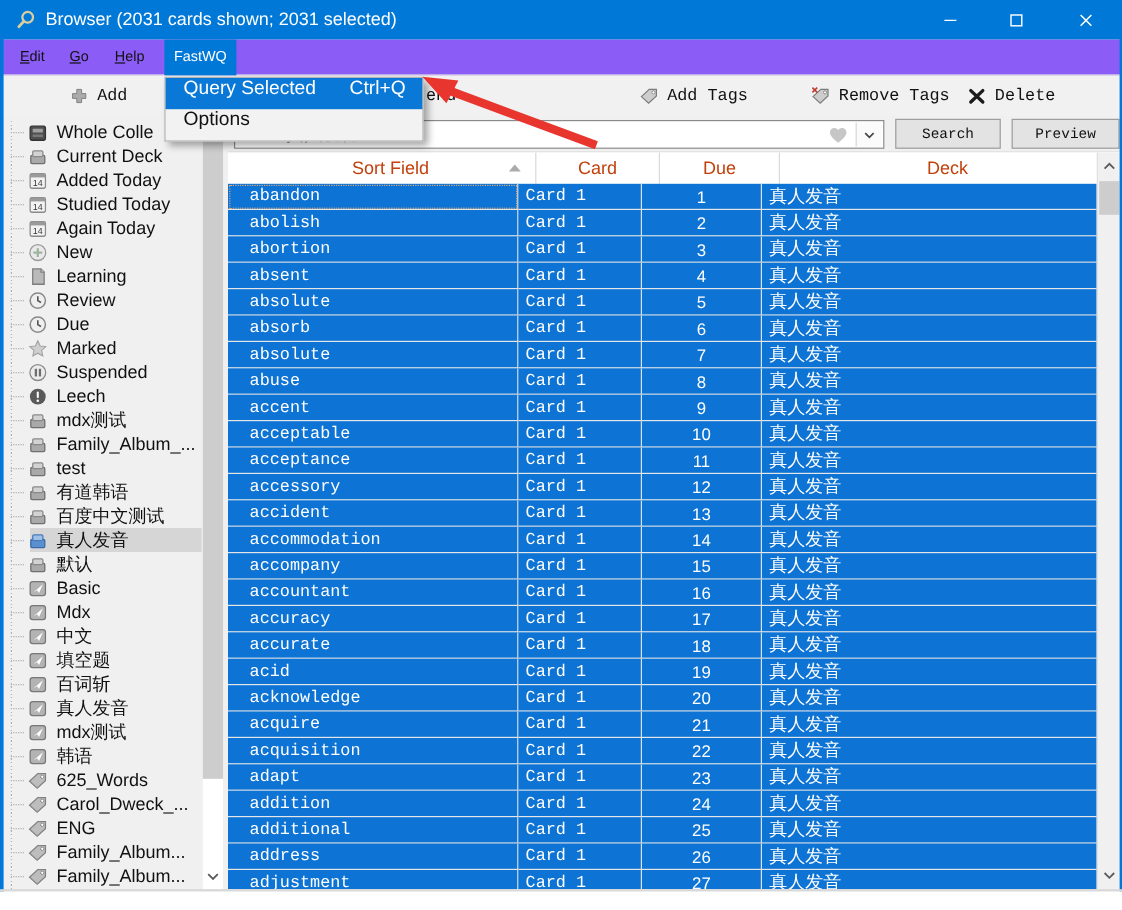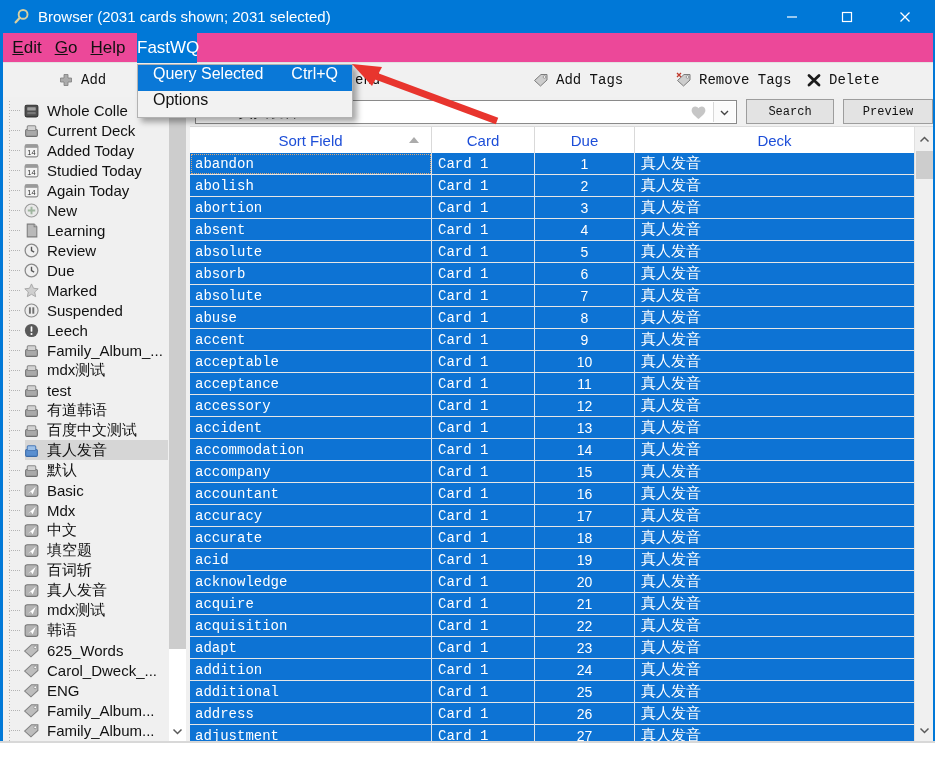--- a/index.html
+++ b/index.html
@@ -15,21 +15,21 @@
 
   
   .titlebar { position:absolute; left:0; top:0; width:935px; height:33px; background:#0078d7; color:#fff; }
   .title-icon { position:absolute; left:12px; top:7px; width:19px; height:19px; }
   .title-text { position:absolute; left:38px; top:0; line-height:33px; font-size:15px; white-space:nowrap; }
   .wbtn { position:absolute; top:0; width:46px; height:33px; display:flex; align-items:center; justify-content:center; }
   .wbtn svg { width:12px; height:12px; }
   .wbtn-min { left:769px; } .wbtn-max { left:824px; } .wbtn-close { left:882px; }
 
   
-  .menubar { position:absolute; left:0; top:33px; width:935px; height:30px; background:#ec4899; border-bottom:1px solid #e2e2e2; font-size:17px; }
+  .menubar { position:absolute; left:0; top:33px; width:935px; height:30px; background:#8b5cf6; border-bottom:1px solid #e2e2e2; font-size:12px; }
   .mb-item { position:absolute; top:0; height:30px; line-height:29px; text-align:center; color:#111; cursor:default; }
   .mb-item.active { background:#0078d7; color:#fff; }
 
   
   .toolbar { position:absolute; left:0; top:63px; width:935px; height:34px; background:#f1f1f1; }
   .tb-item { position:absolute; top:0; height:34px; display:flex; align-items:center; gap:7px;
              font-family:"Liberation Mono", monospace; font-size:14px; color:#111; white-space:nowrap; }
   .tb-item .ic { width:16px; height:16px; display:inline-block; }
   .tb-item .ic svg { width:16px; height:16px; }
 
@@ -59,30 +59,30 @@
                  display:flex; align-items:center; justify-content:center; }
   .combo-arrow svg { width:13px; height:13px; }
   .btn { position:absolute; top:2px; height:25px; background:#e3e3e3; border:1px solid #9d9d9d;
          font-family:"Liberation Mono", monospace; font-size:12px; color:#111;
          display:flex; align-items:center; justify-content:center; }
   .btn-search { left:558px; width:88px; }
   .btn-preview { left:655px; width:90px; }
 
   
   .tablewrap { position:absolute; left:2px; top:29px; right:0; bottom:0; background:#fff; overflow:hidden; border-top:1px solid #dcdcdc; }
-  .thead { display:flex; height:26px; background:#fff; font-size:15px; color:#1d4ed8; }
+  .thead { display:flex; height:26px; background:#fff; font-size:15px; color:#c2410c;padding-left:15px; }
   .th { position:relative; display:flex; align-items:center; justify-content:center; border-right:1px solid #d9d9d9; }
   .th-sort { width:242px; } .th-card { width:103px; } .th-due { width:100px; } .th-deck { width:279px; border-right:none; }
   .sort-arrow { position:absolute; right:12px; top:10px; width:0; height:0;
                 border-left:5px solid transparent; border-right:5px solid transparent; border-bottom:6px solid #ababab; }
   .tbody { position:absolute; left:0; top:26px; right:19px; bottom:0; overflow:hidden; }
   .tr { display:flex; height:22px; }
   .td { background:#0d73d4; color:#fff; border-right:1px solid #d9e2ec; border-bottom:1px solid #e6e6e6;
         display:flex; align-items:center; overflow:hidden; white-space:nowrap; }
-  .td-sort { width:242px; font-family:"Liberation Mono", monospace; font-size:14px; padding-left:5px; }
+  .td-sort { width:242px; font-family:"Liberation Mono", monospace; font-size:14px; padding-left:18px; }
   .td-card { width:103px; font-family:"Liberation Mono", monospace; font-size:14px; padding-left:6px; }
   .td-due  { width:100px; justify-content:center; font-size:14px; }
   .td-deck { width:279px; font-size:15px; padding-left:6px; border-right:none; }
   .td-focus { outline:1px dotted #d8a878; outline-offset:-2px; }
   .vscroll { position:absolute; right:0; top:0; bottom:0; width:19px; background:#f0f0f0; border-left:1px solid #e0e0e0; }
   .vs-thumb { position:absolute; left:1px; top:24px; width:17px; height:28px; background:#cdcdcd; }
   .vs-arr { position:absolute; left:3px; width:13px; height:13px; }
   .vs-arr svg { width:13px; height:13px; }
   .vs-arr-up { top:5px; } .vs-arr-down { bottom:5px; }
 
@@ -269,29 +269,29 @@
               <circle cx="8" cy="11.3" r="1" fill="#fff"></circle>
             </svg></span>
           <span class="sb-label">Leech</span>
         </div>
         <div class="sb-item">
           <span class="sb-stub"></span>
           <span class="sb-icon"><svg viewBox="0 0 16 16">
               <rect x="2.5" y="7" width="11" height="6.5" rx="1" fill="#a9a9a9" stroke="#6f6f6f"></rect>
               <rect x="4" y="3.5" width="8" height="4.5" rx="1" fill="#d2d2d2" stroke="#8a8a8a"></rect>
             </svg></span>
-          <span class="sb-label">Family_Album_...</span>
+          <span class="sb-label">mdx测试</span>
         </div>
         <div class="sb-item">
           <span class="sb-stub"></span>
           <span class="sb-icon"><svg viewBox="0 0 16 16">
               <rect x="2.5" y="7" width="11" height="6.5" rx="1" fill="#a9a9a9" stroke="#6f6f6f"></rect>
               <rect x="4" y="3.5" width="8" height="4.5" rx="1" fill="#d2d2d2" stroke="#8a8a8a"></rect>
             </svg></span>
-          <span class="sb-label">mdx测试</span>
+          <span class="sb-label">Family_Album_...</span>
         </div>
         <div class="sb-item">
           <span class="sb-stub"></span>
           <span class="sb-icon"><svg viewBox="0 0 16 16">
               <rect x="2.5" y="7" width="11" height="6.5" rx="1" fill="#a9a9a9" stroke="#6f6f6f"></rect>
               <rect x="4" y="3.5" width="8" height="4.5" rx="1" fill="#d2d2d2" stroke="#8a8a8a"></rect>
             </svg></span>
           <span class="sb-label">test</span>
         </div>
         <div class="sb-item">

